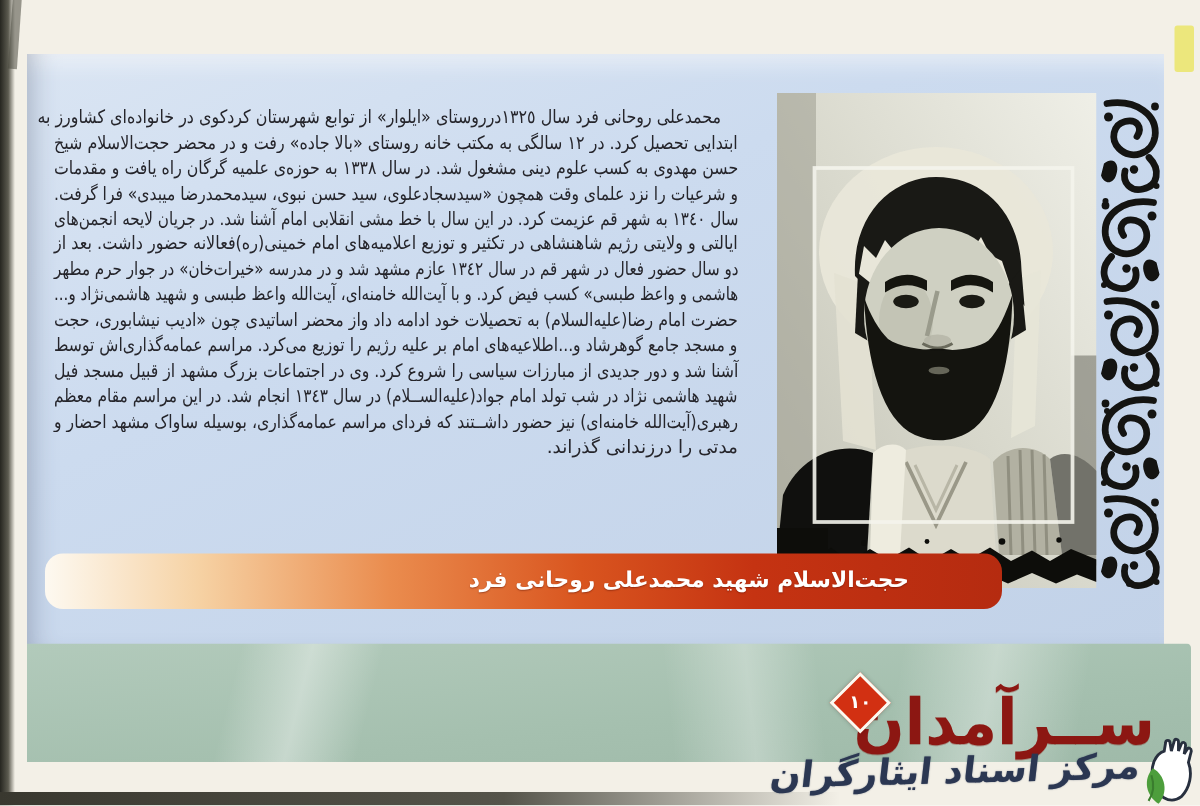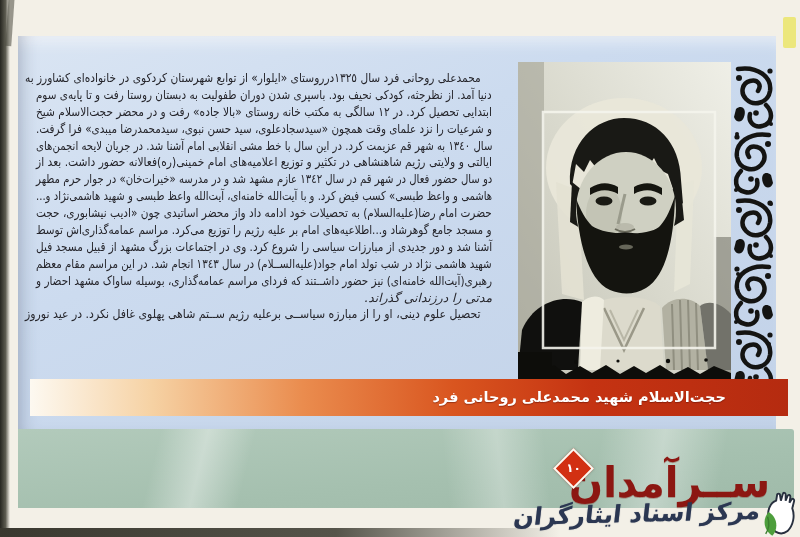--- a/index.html
+++ b/index.html
@@ -29,21 +29,21 @@
          background:#ece77c;border-radius:2px;}
 
   
   .text-block{position:absolute;left:36px;top:70px;width:456px;direction:rtl;
          color:#25252b;font-size:12.3px;}
   .tline{height:16.9px;line-height:16.9px;white-space:nowrap;text-align:right;overflow:visible;}
   .tline span{display:inline-block;transform-origin:100% 50%;}
   .tline.indent{padding-right:11px;}
 
   
-  .grad-bar{position:absolute;left:30px;top:379px;width:758px;height:37px;border-radius:0;
+  .grad-bar{position:absolute;left:30px;top:369px;width:638px;height:37px;border-radius:12px;
          background:linear-gradient(to right,#fdf9f1 0%,#f6d2a4 16%,#ea8c4e 36%,#d9551f 56%,#c53312 74%,#b52b10 100%);}
   .caption{position:absolute;right:62px;top:0;height:37px;line-height:37px;white-space:nowrap;
          color:#ffffff;font-weight:bold;font-size:14.5px;direction:rtl;letter-spacing:.2px;
          text-shadow:0 1px 1px rgba(80,10,0,.45);}
 
   
   .photo{position:absolute;left:518px;top:62px;width:213px;height:330px;}
   .ornament{position:absolute;left:731px;top:64px;width:45px;height:330px;}
 
   
@@ -69,34 +69,33 @@
 
   <div class="blue-panel"></div>
   <div class="green-band"></div>
   <div class="yellow-strip"></div>
   <div class="spine"></div>
   <div class="spine-nick"></div>
   <div class="btm-shadow"></div>
 
   <div class="text-block">
       <div class="tline indent"><span style="transform: scaleX(0.862004);">محمدعلی روحانی فرد سال ١٣٢٥درروستای «ایلوار» از توابع شهرستان کردکوی در خانواده‌ای کشاورز به</span></div>
-      <div class="tline"><span style="transform: scaleX(0.846011);">دنیا آمد. از نظرجثه، کودکی نحیف بود. باسپری شدن دوران طفولیت به دبستان روستا رفت و تا پایه‌ی سوم</span></div>
       <div class="tline"><span style="transform: scaleX(0.863636);">ابتدایی تحصیل کرد. در ١٢ سالگی به مکتب خانه روستای «بالا جاده» رفت و در محضر حجت‌الاسلام شیخ</span></div>
+      <div class="tline"><span style="transform: scaleX(0.853933);">حسن مهدوی به کسب علوم دینی مشغول شد. در سال ١٣٣٨ به حوزه‌ی علمیه گرگان راه یافت و مقدمات</span></div>
       <div class="tline"><span style="transform: scaleX(0.842884);">و شرعیات را نزد علمای وقت همچون «سیدسجادعلوی، سید حسن نبوی، سیدمحمدرضا میبدی» فرا گرفت.</span></div>
       <div class="tline"><span style="transform: scaleX(0.824593);">سال ١٣٤٠ به شهر قم عزیمت کرد. در این سال با خط مشی انقلابی امام آشنا شد. در جریان لایحه انجمن‌های</span></div>
       <div class="tline"><span style="transform: scaleX(0.870229);">ایالتی و ولایتی رژیم شاهنشاهی در تکثیر و توزیع اعلامیه‌های امام خمینی(ره)فعالانه حضور داشت. بعد از</span></div>
       <div class="tline"><span style="transform: scaleX(0.821622);">دو سال حضور فعال در شهر قم در سال ١٣٤٢ عازم مشهد شد و در مدرسه «خیرات‌خان» در جوار حرم مطهر</span></div>
       <div class="tline"><span style="transform: scaleX(0.817204);">هاشمی و واعظ طبسی» کسب فیض کرد. و با آیت‌الله خامنه‌ای، آیت‌الله واعظ طبسی و شهید هاشمی‌نژاد و...</span></div>
       <div class="tline"><span style="transform: scaleX(0.855535);">حضرت امام رضا(علیه‌السلام) به تحصیلات خود ادامه داد واز محضر اساتیدی چون «ادیب نیشابوری، حجت</span></div>
       <div class="tline"><span style="transform: scaleX(0.849162);">و مسجد جامع گوهرشاد و...اطلاعیه‌های امام بر علیه رژیم را توزیع می‌کرد. مراسم عمامه‌گذاری‌اش توسط</span></div>
       <div class="tline"><span style="transform: scaleX(0.853933);">آشنا شد و دور جدیدی از مبارزات سیاسی را شروع کرد. وی در اجتماعات بزرگ مشهد از قبیل مسجد فیل</span></div>
       <div class="tline"><span style="transform: scaleX(0.836697);">شهید هاشمی نژاد در شب تولد امام جواد(علیه‌الســلام) در سال ١٣٤٣ انجام شد. در این مراسم مقام معظم</span></div>
       <div class="tline"><span style="transform: scaleX(0.849162);">رهبری(آیت‌الله خامنه‌ای) نیز حضور داشــتند که فردای مراسم عمامه‌گذاری، بوسیله ساواک مشهد احضار و</span></div>
-      <div class="tline short"><span style="transform: scaleX(1); font-style: italic;">مدتی را درزندانی گذراند.</span></div>
-      <div class="tline indent"><span style="transform: scaleX(0.888889);">تحصیل علوم دینی، او را از مبارزه سیاســی برعلیه رژیم ســتم شاهی پهلوی غافل نکرد. در عید نوروز</span></div>
+      <div class="tline short"><span style="transform: scaleX(1);">مدتی را درزندانی گذراند.</span></div>
     </div>
 
   <div class="photo">
     <svg width="213" height="330" viewBox="0 0 213 330">
       <defs>
         <linearGradient id="pg" x1="1" y1="0" x2="0" y2="1">
           <stop offset="0" stop-color="#efefe7"></stop>
             <stop offset=".5" stop-color="#d9d9cd"></stop>
             <stop offset="1" stop-color="#c2c2b5"></stop>
         </linearGradient>

